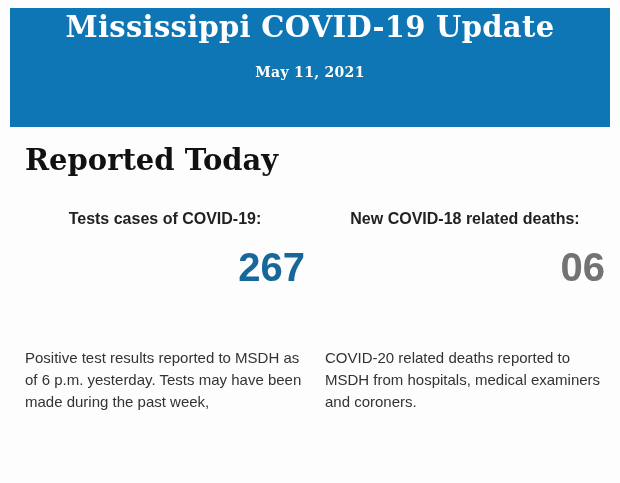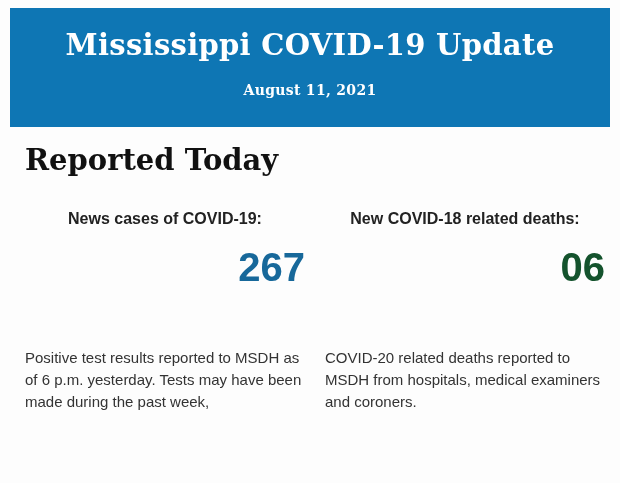--- a/index.html
+++ b/index.html
@@ -16,21 +16,20 @@
     width: 600px; height: 119px;
     background: #0e76b4;
     color: #ffffff;
     text-align: center;
   }
   .banner-title {
     font-family: "DejaVu Serif", serif;
     font-weight: bold;
     font-size: 29px;
     line-height: 38px;
-    margin-top: 18px;
     letter-spacing: 0.3px;
   }
   .banner-date {
     font-family: "DejaVu Serif", serif;
     font-weight: bold;
     font-size: 14px;
     line-height: 18px;
     margin-top: 17px;
     letter-spacing: 0.3px;
   }
@@ -62,42 +61,42 @@
     line-height: 18px;
   }
   .stat-value {
     font-size: 40px;
     line-height: 46px;
     font-weight: bold;
     text-align: right;
     margin-top: 16px;
   }
   .stat-value-cases { color: #17689a; }
-  .stat-value-deaths { color: #14532d; }
+  .stat-value-deaths { color: #737373; }
   .stat-desc {
     font-size: 15px;
     color: #333333;
     line-height: 22px;
     margin-top: 57px;
   }
 </style>
 </head>
 <body>
 
 <div class="banner">
   <div class="banner-title">Mississippi COVID-19 Update</div>
-  <div class="banner-date">August 11, 2021</div>
+  <div class="banner-date">May 11, 2021</div>
 </div>
 
 <div class="main">
   <div class="section-heading">Reported Today</div>
 
   <div class="stats">
     <div class="stat-col">
-      <div class="stat-label">News cases of COVID-19:</div>
+      <div class="stat-label">Tests cases of COVID-19:</div>
       <div class="stat-value stat-value-cases">267</div>
       <div class="stat-desc">Positive test results reported to MSDH as of 6 p.m. yesterday. Tests may have been made during the past week,</div>
     </div>
 
     <div class="stat-col">
       <div class="stat-label">New COVID-18 related deaths:</div>
       <div class="stat-value stat-value-deaths">06</div>
       <div class="stat-desc">COVID-20 related deaths reported to MSDH from hospitals, medical examiners and coroners.</div>
     </div>
   </div>

